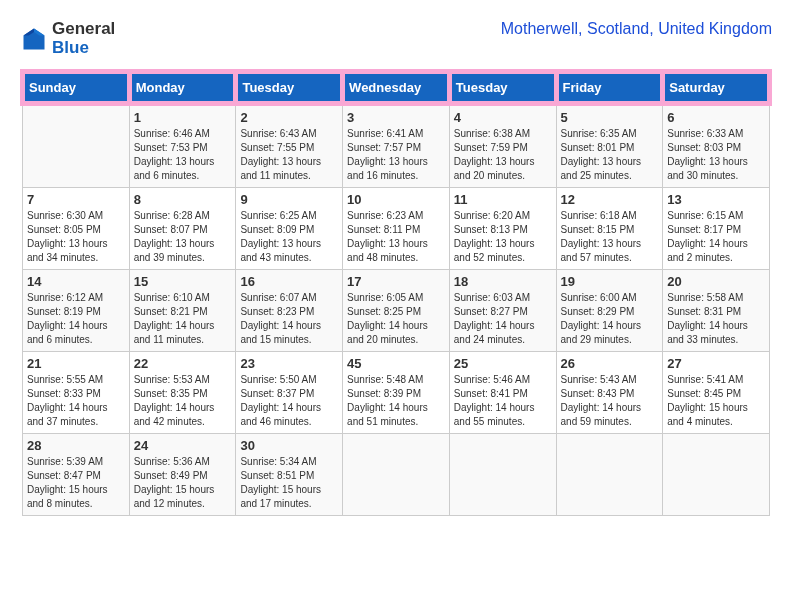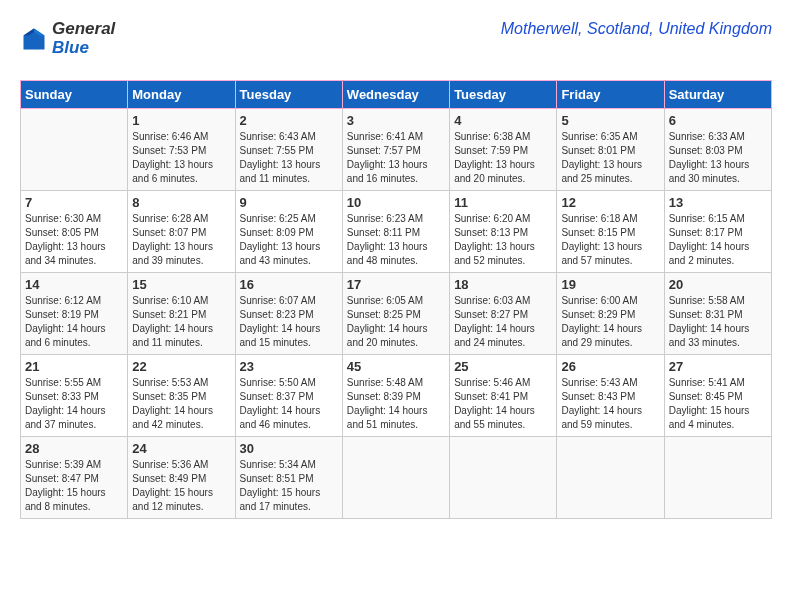--- a/index.html
+++ b/index.html
@@ -7,22 +7,21 @@
       font-family: Arial, sans-serif;
       background: #fff;
       width: 792px;
       min-height: 612px;
       padding: 20px;
     }
     .header {
       display: flex;
       justify-content: space-between;
       align-items: flex-start;
-      margin-bottom: 23px;
-      font-style: italic;
+      margin-bottom: 12px;
     }
     .logo {
       display: flex;
       align-items: center;
       gap: 4px;
     }
     .logo-general { color: #333; }
     .logo-blue { color: #1565c0; }
     .logo-icon {
       width: 28px;
@@ -43,21 +42,21 @@
       border-collapse: collapse;
       font-size: 11px;
     }
     .calendar thead th {
       background-color: #1565c0;
       color: #fff;
       padding: 6px 4px;
       text-align: left;
       font-size: 13px;
       font-weight: bold;
-      border: 1px solid #f9a8d4;
+      border: 5px solid #f9a8d4;
     }
     .calendar tbody td {
       border: 1px solid #ccc;
       vertical-align: top;
       padding: 4px;
       width: calc(100% / 7);
       min-height: 80px;
       color: #333;
     }
     .day-number {

